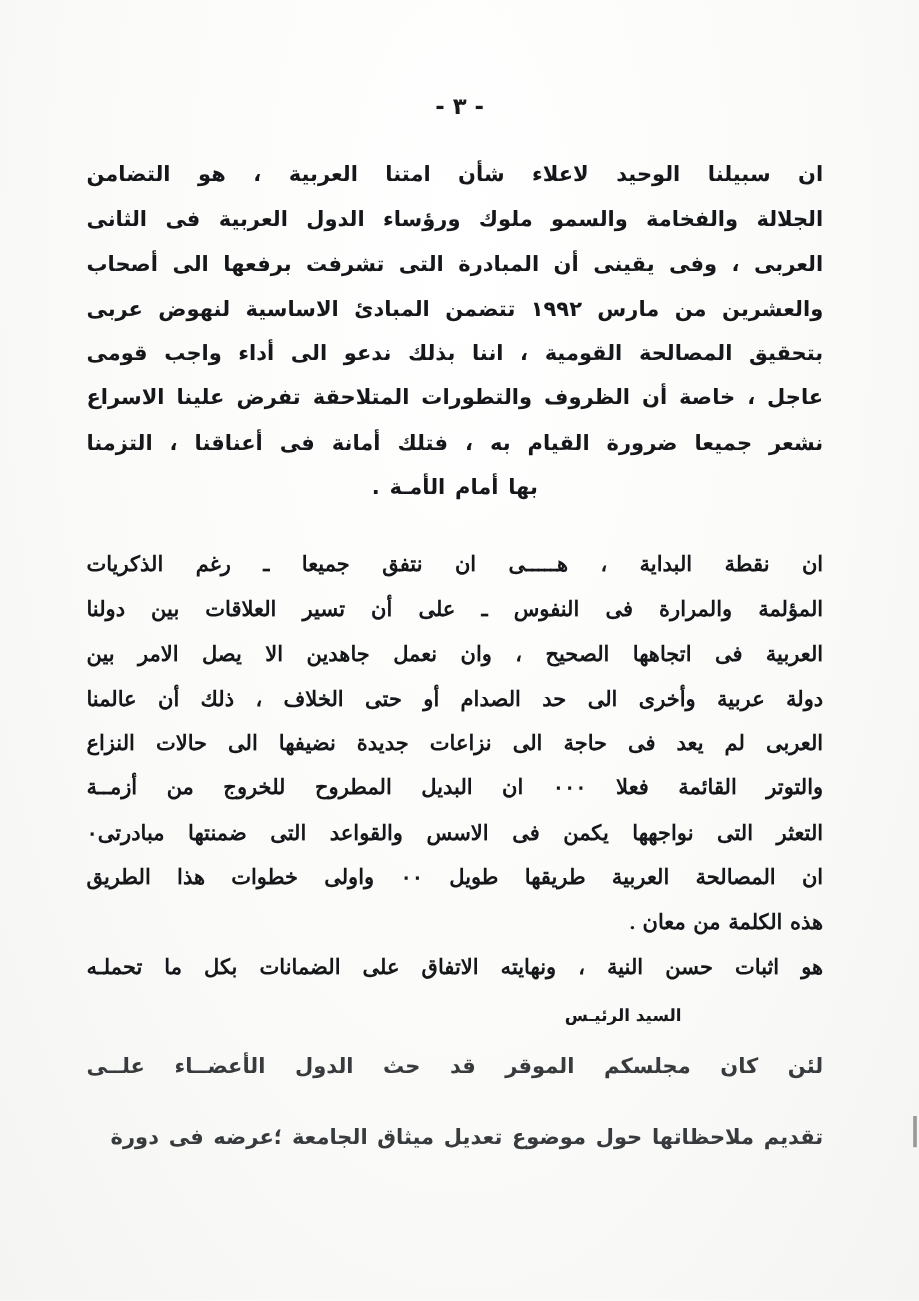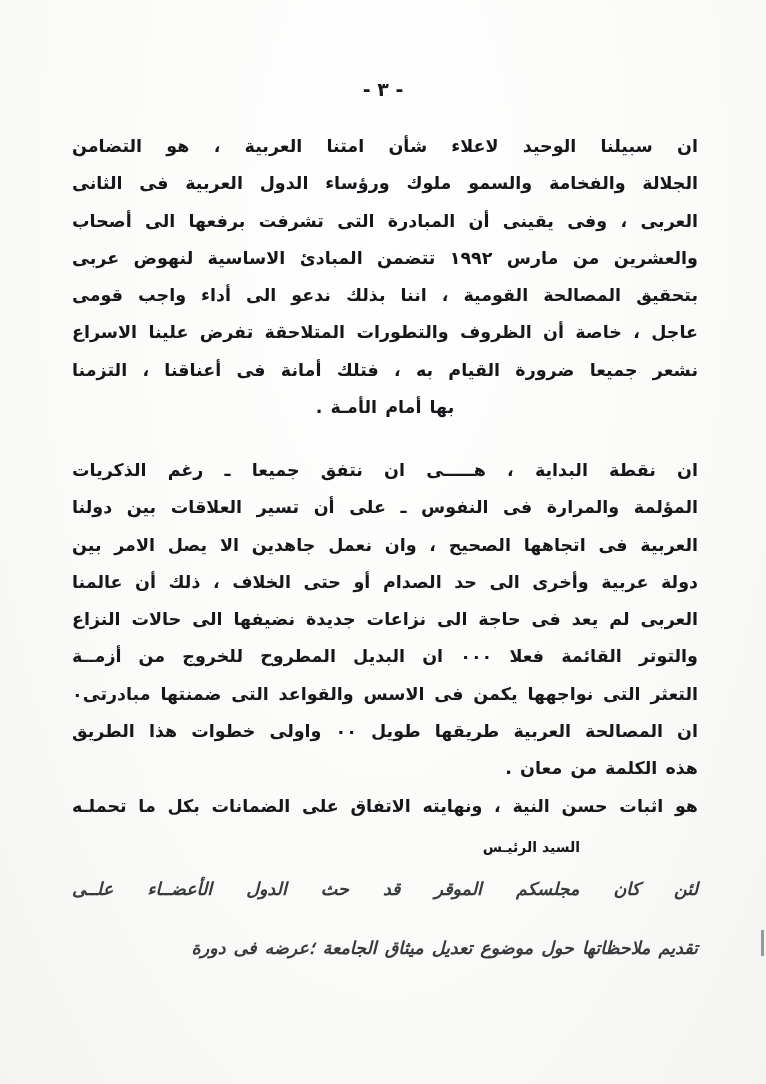--- a/index.html
+++ b/index.html
@@ -38,21 +38,21 @@
     text-align: center;
     font-size: 19px;
     font-weight: 700;
     letter-spacing: 2px;
     color: #17191b;
   }
   .content {
     position: absolute;
     top: 128px;
     left: 72px;
-    right: 68px;
+    right: 80px;
   }
   .para {
     margin: 0 0 14px 0;
     font-size: 17.5px;
     font-weight: 700;
     line-height: 2.13;
     text-align: justify;
     text-justify: inter-word;
     color: #15171a;
     letter-spacing: 0.2px;
@@ -65,33 +65,33 @@
   }
   .line.nojust {
     text-align-last: right;
   }
   .line.center {
     text-align-last: center;
     text-align: center;
   }
   .para.gap-top {
     margin-top: 26px;
+    font-family: Liberation Serif, serif;
   }
   .signature-line {
     font-size: 14px;
     font-weight: 700;
     color: #15171a;
     margin: 2px 0 16px 0;
     padding-right: 118px;
     letter-spacing: 1px;
   }
   .faded {
     color: #2a2d30;
     opacity: 0.93;
-    font-style: italic;
   }
   .bottom-block .line {
     margin-bottom: 22px;
   }
   .edge-mark {
     position: absolute;
     top: 930px;
     right: 2px;
     width: 3px;
     height: 26px;

